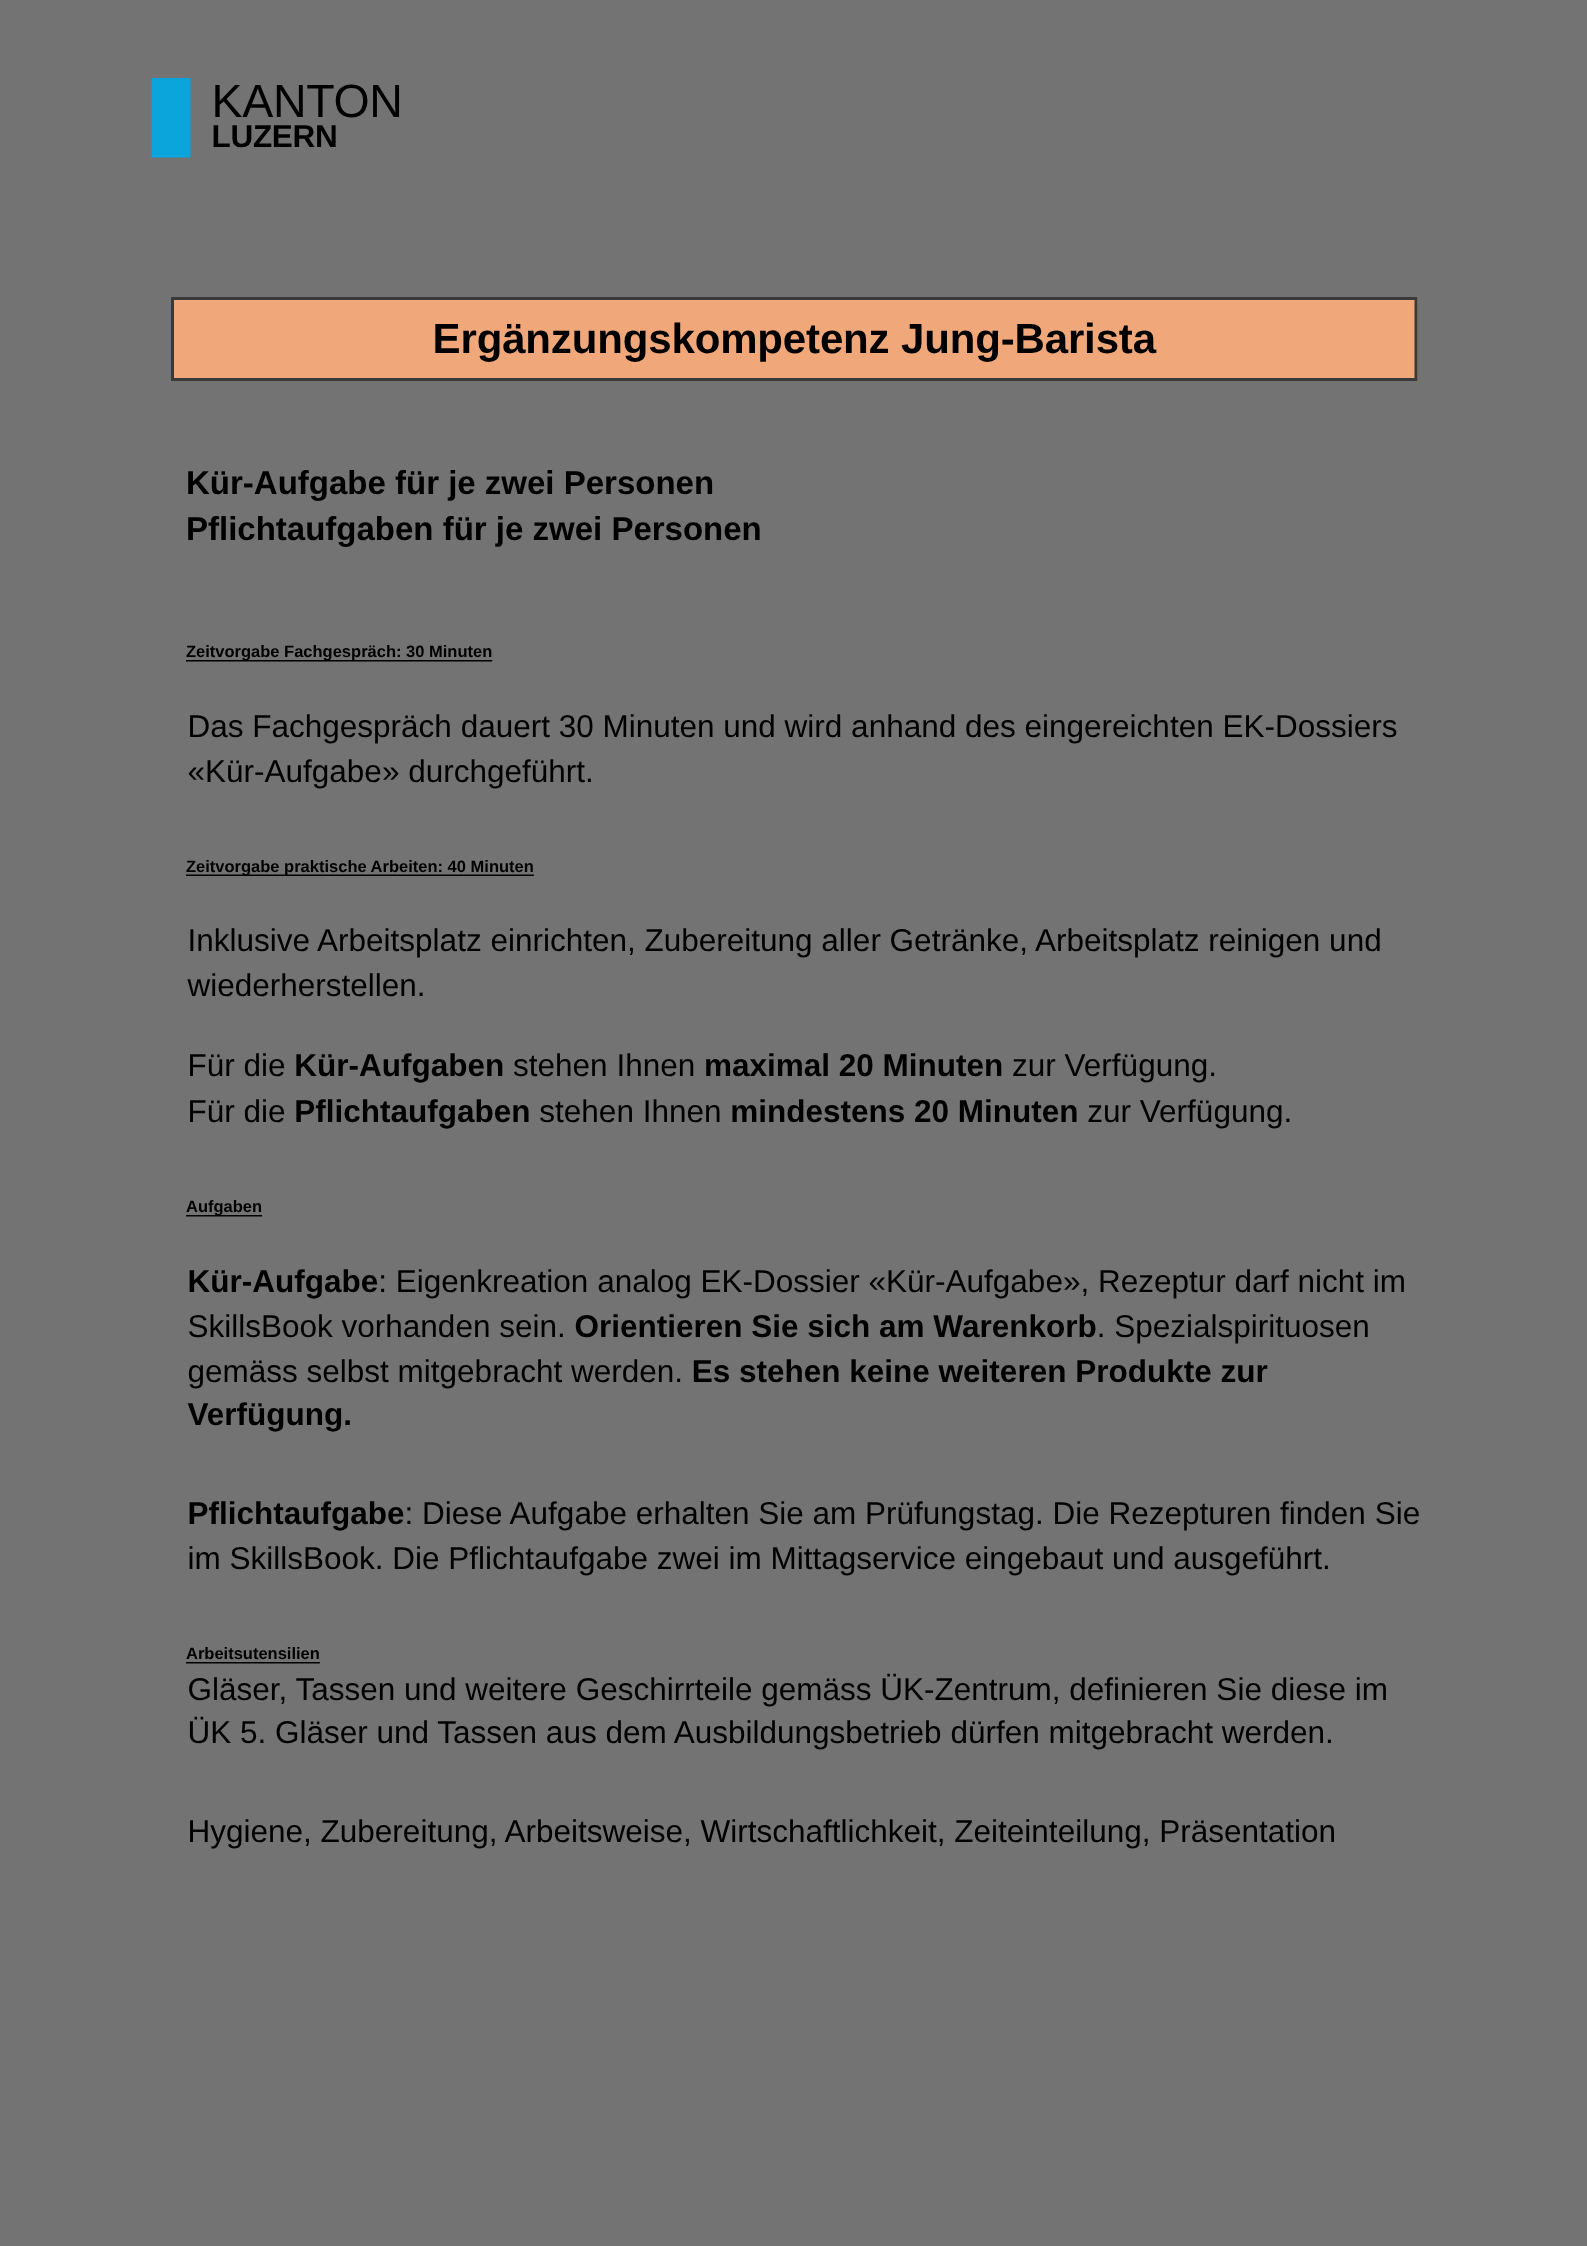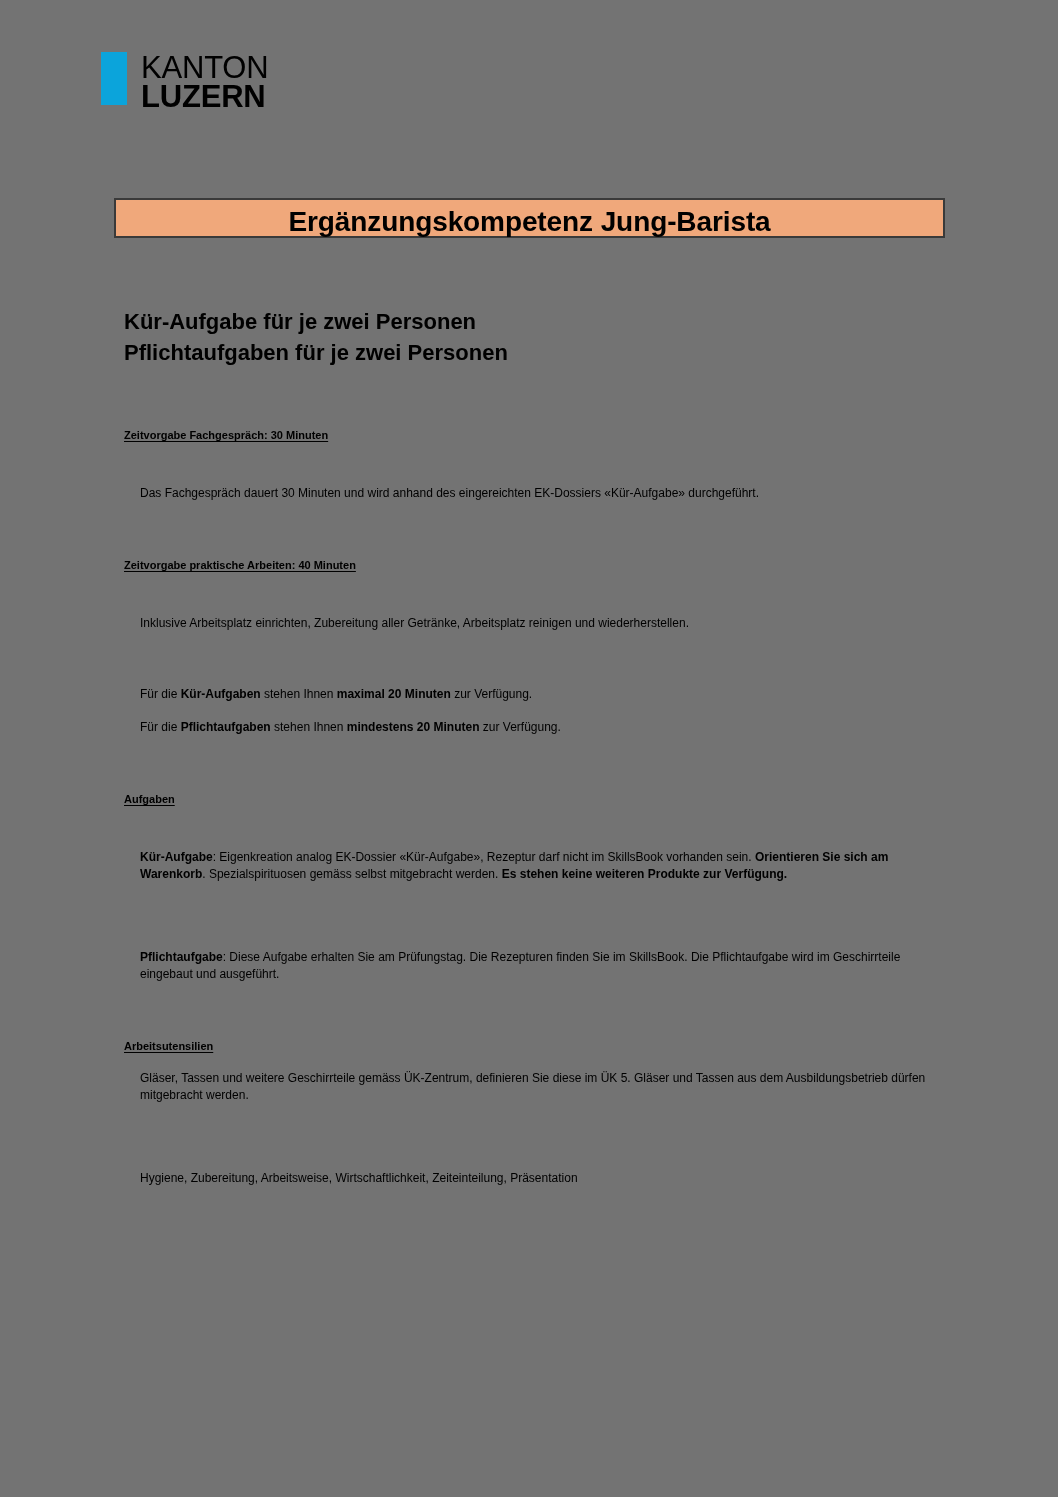--- a/index.html
+++ b/index.html
@@ -44,39 +44,39 @@
     padding-top: 1px;
   }
   .logo-line1 {
     font-size: 31px;
     font-weight: 400;
     letter-spacing: -0.2px;
     display: block;
     white-space: nowrap;
   }
   .logo-line2 {
-    font-size: 31px;
+    font-size: 21px;
     font-weight: 700;
     letter-spacing: -0.2px;
     display: block;
     white-space: nowrap;
   }
 
   
   .title-banner {
     position: absolute;
     left: 114px;
     top: 198px;
     width: 831px;
-    height: 40px;
+    height: 56px;
     box-sizing: border-box;
     background: #F0A87B;
     border: 2px solid #3a3a3a;
     display: flex;
-    align-items: flex-end;
+    align-items: center;
     justify-content: center;
   }
   .title-banner-text {
     font-size: 28px;
     font-weight: 700;
     letter-spacing: -0.1px;
     white-space: nowrap;
     line-height: 1;
   }
 
@@ -98,24 +98,24 @@
   .section-head {
     font-size: 11px;
     font-weight: 700;
     text-decoration: underline;
     text-underline-offset: 2px;
     margin: 0;
     line-height: 1.35;
   }
 
   .para {
-    font-size: 12px;
+    font-size: 21px;
     font-weight: 400;
     line-height: 1.42;
-    margin: 16px;
+    margin: 1px;
   }
   .para b { font-weight: 700; }
 
   
   .sp-60 { height: 60px; }
   .sp-40 { height: 40px; }
   .sp-34 { height: 34px; }
   .sp-26 { height: 26px; }
   .sp-22 { height: 22px; }
 </style>
@@ -161,21 +161,21 @@
 
     <div class="sp-40"></div>
 
     <p class="section-head">Aufgaben</p>
     <div class="sp-26"></div>
 
     <p class="para"><b>Kür-Aufgabe</b><span>: Eigenkreation analog EK-Dossier «Kür-Aufgabe», Rezeptur darf nicht im SkillsBook vorhanden sein. </span><b>Orientieren Sie sich am Warenkorb</b><span>. Spezialspirituosen gemäss selbst mitgebracht werden. </span><b>Es stehen keine weiteren Produkte zur Verfügung.</b></p>
 
     <div class="sp-34"></div>
 
-    <p class="para"><b>Pflichtaufgabe</b><span>: Diese Aufgabe erhalten Sie am Prüfungstag. Die Rezepturen finden Sie im SkillsBook. Die Pflichtaufgabe wird im Geschirrteile eingebaut und ausgeführt.</span></p>
+    <p class="para"><b>Pflichtaufgabe</b><span>: Diese Aufgabe erhalten Sie am Prüfungstag. Die Rezepturen finden Sie im SkillsBook. Die Pflichtaufgabe zwei im Mittagservice eingebaut und ausgeführt.</span></p>
 
     <div class="sp-40"></div>
 
     <p class="section-head">Arbeitsutensilien</p>
     <p class="para">Gläser, Tassen und weitere Geschirrteile gemäss ÜK-Zentrum, definieren Sie diese im ÜK 5. Gläser und Tassen aus dem Ausbildungsbetrieb dürfen mitgebracht werden.</p>
 
     <div class="sp-34"></div>
 
     <p class="para">Hygiene, Zubereitung, Arbeitsweise, Wirtschaftlichkeit, Zeiteinteilung, Präsentation</p>
 

